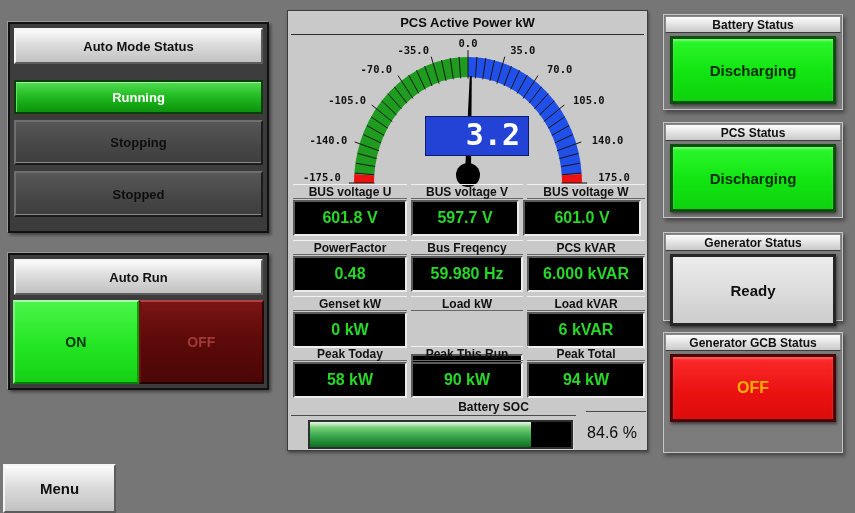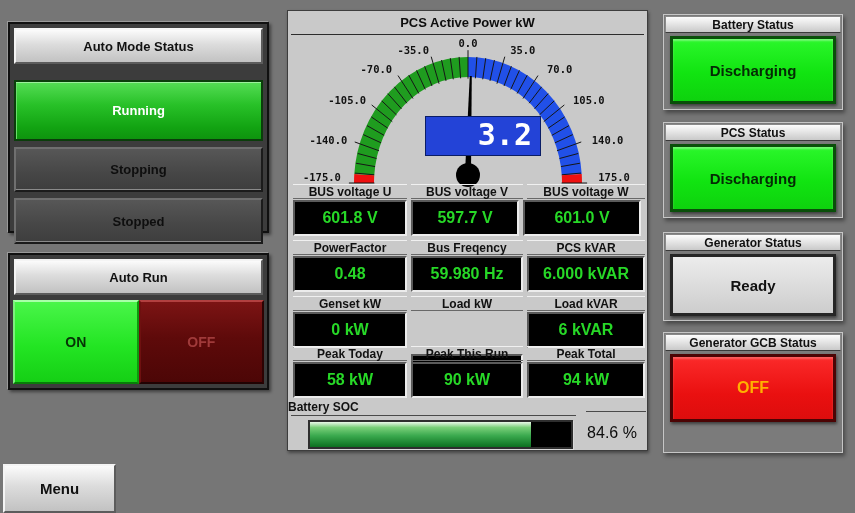--- a/index.html
+++ b/index.html
@@ -59,41 +59,41 @@
     box-shadow:1px 2px 3px rgba(0,0,0,.4);
     box-sizing:border-box;
   }
   #center-title{
     left:0;top:4px;width:100%;text-align:center;
     font-size:13px;font-weight:bold;color:#0d0d0d;
   }
   #title-rule{left:3px;top:23px;width:353px;height:0;border-top:1px solid #2c2c2c;}
   #gauge-svg{left:0;top:22px;}
   #gauge-readout{
-    left:137px;top:105px;width:116px;height:40px;
+    left:137px;top:105px;width:104px;height:40px;
     background:#2343d7;border:1px solid #0a1d66;box-sizing:border-box;
     color:#fff;font-family:"DejaVu Sans Mono", monospace;font-weight:bold;
     font-size:30px;line-height:36px;text-align:right;padding-right:8px;
   }
   .meter-row{left:5px;width:352px;display:flex;gap:4px;}
   .meter-label{
     flex:0 0 auto;text-align:center;font-size:12px;font-weight:bold;color:#111;
     border-top:1px solid #f0f0f0;border-bottom:1px solid #686868;
     line-height:14px;height:15px;box-sizing:border-box;
   }
   .meter-value{
     flex:0 0 auto;background:#000;
     border:2px solid;border-color:#5a5a5a #ececec #ececec #5a5a5a;
     color:#27d827;font-weight:bold;font-size:16px;
     display:flex;align-items:center;justify-content:center;
     height:36px;box-sizing:border-box;
   }
   #soc-label{
-    left:0;top:389px;width:100%;
-    font-size:12px;font-weight:bold;color:#111;
+    left:0;top:389px;width:100%;text-align:center;
+    font-size:12px;font-weight:bold;color:#111;padding-left:26px;
   }
   .soc-rule{top:404px;height:0;border-top:1px solid #4a4a4a;}
   #soc-bar{
     left:20px;top:409px;width:265px;height:29px;
     background:#000;border:2px solid #2e2e2e;box-sizing:border-box;
     box-shadow:1px 1px 0 #d8d8d8;
   }
   #soc-fill{
     height:100%;
     background:linear-gradient(180deg,#eaf8ea 0%,#79cf79 22%,#3aa94e 55%,#0d7020 100%);
@@ -137,21 +137,21 @@
     background:linear-gradient(180deg,#fb2a2a 0%,#ea1010 60%,#dd0d0d 100%);
     border:3px solid #4c0404;color:#ffb000;font-size:16px;
     box-shadow:inset 0 2px 2px rgba(255,255,255,.25),1px 2px 3px rgba(0,0,0,.5);
   }
 </style>
 </head>
 <body>
 
 <div class="abs dark-panel" style="left:8px;top:22px;width:261px;height:211px;padding:3px;">
   <div class="silver-btn" style="height:36px;margin:1px 1px 6px 1px;font-size:13px;">Auto Mode Status</div>
-  <div class="green-btn" style="height:61px;margin:16px 1px 6px 1px;font-size:13px;">Running</div>
+  <div class="green-btn" style="height:34px;margin:16px 1px 6px 1px;font-size:13px;">Running</div>
   <div class="gray-btn" style="height:45px;margin:0 1px 6px 1px;font-size:13px;">Stopping</div>
   <div class="gray-btn" style="height:46px;margin:0 1px 0 1px;font-size:13px;">Stopped</div>
 </div>
 
 <div class="abs dark-panel" style="left:8px;top:253px;width:261px;height:137px;padding:3px;">
   <div class="silver-btn" style="height:36px;margin:1px 1px 5px 1px;font-size:13px;">Auto Run</div>
   <div style="display:flex;height:84px;">
     <div class="on-btn" style="width:50%;font-size:14px;">ON</div>
     <div class="off-btn" style="width:50%;font-size:14px;">OFF</div>
   </div>
@@ -281,19 +281,19 @@
     <div class="abs status-card" style="top: 14px; height: 96px;">
       <div class="card-header">Battery Status</div>
       <div class="indicator green" style="height: 68px;">Discharging</div>
     </div>
     <div class="abs status-card" style="top: 122px; height: 96px;">
       <div class="card-header">PCS Status</div>
       <div class="indicator green" style="height: 68px;">Discharging</div>
     </div>
     <div class="abs status-card" style="top: 232px; height: 89px;">
       <div class="card-header">Generator Status</div>
-      <div class="indicator gray" style="height: 62px; text-align: right;">Ready</div>
+      <div class="indicator gray" style="height: 72px; text-align: right;">Ready</div>
     </div>
     <div class="abs status-card" style="top: 332px; height: 121px;">
       <div class="card-header">Generator GCB Status</div>
       <div class="indicator red" style="height: 68px;">OFF</div>
     </div>
   </div>
 
 </body></html>

